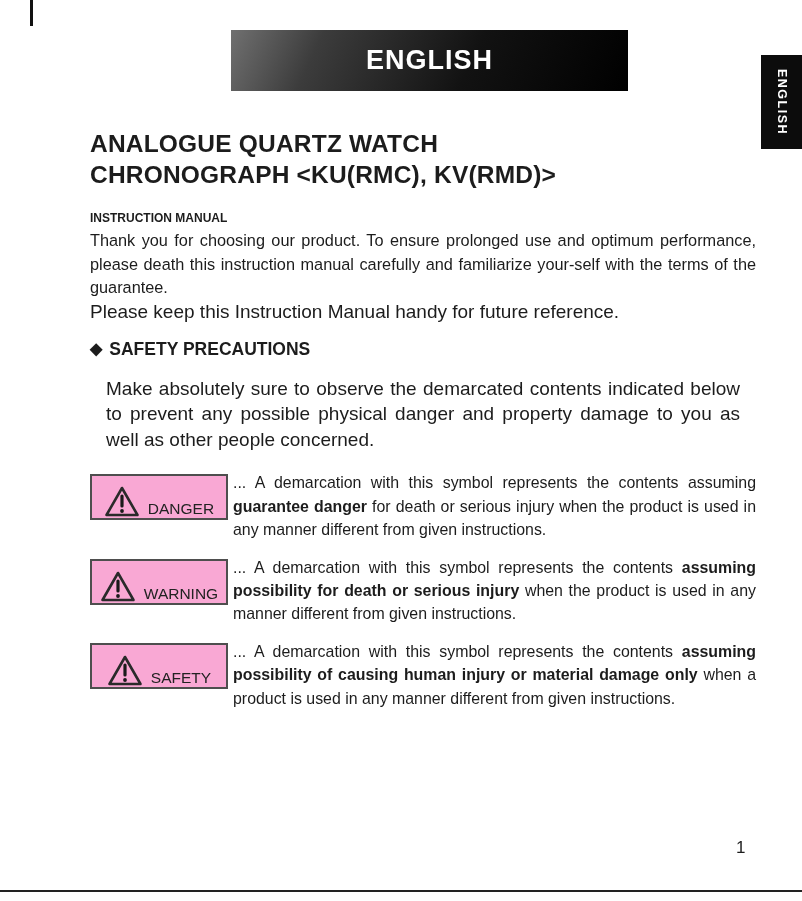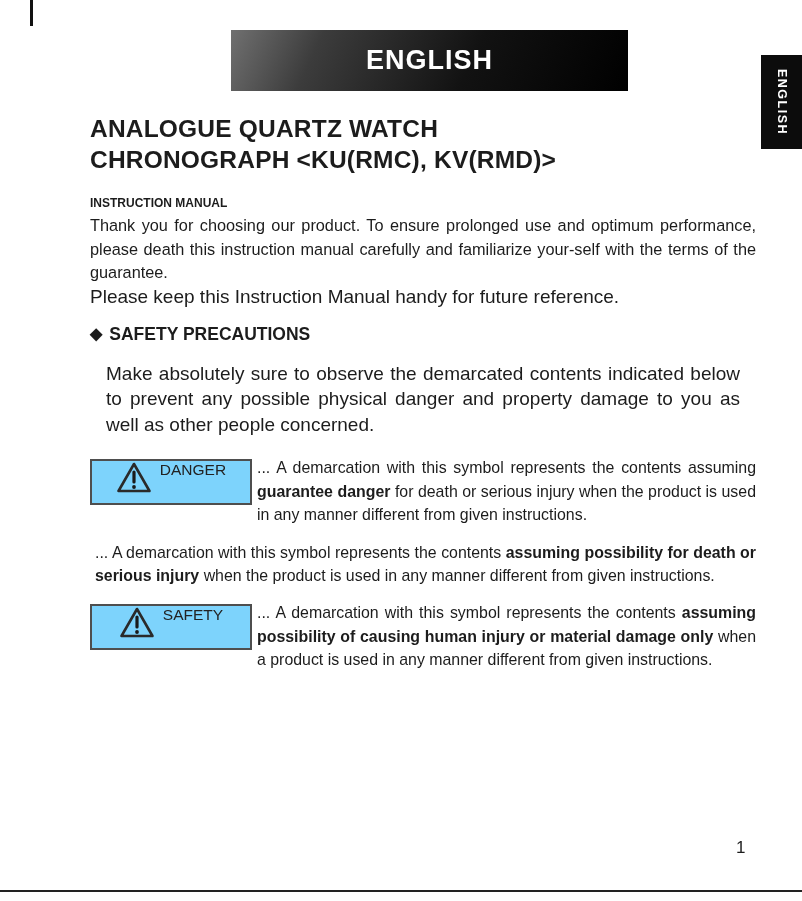--- a/index.html
+++ b/index.html
@@ -46,21 +46,21 @@
   .side-tab-label {
     color: #ffffff;
     font-weight: bold;
     font-size: 12.5px;
     letter-spacing: 1.5px;
     writing-mode: vertical-rl;
   }
 
   .content {
     position: absolute;
-    left: 90px; top: 113px;
+    left: 90px; top: 128px;
     width: 666px;
   }
 
   .title {
     margin: 0 0 17px 0;
     font-size: 24.5px;
     line-height: 31px;
     font-weight: bold;
     letter-spacing: 0.2px;
   }
@@ -104,26 +104,26 @@
   .warnings { margin-top: 19px; }
 
   .warning-row {
     display: flex;
     align-items: flex-start;
     margin-bottom: 14px;
   }
 
   .warning-box {
     flex: none;
-    width: 162px;
+    width: 138px;
     height: 46px;
     border: 2px solid #4e4e4e;
-    background: #7dd3fc;
+    background: #f9a8d4;
     display: flex;
-    align-items: flex-start;
+    align-items: flex-end;
     justify-content: center;
     gap: 8px;
     margin-top: 3px;
   }
   .warning-label {
     font-size: 15.5px;
     color: #222;
   }
 
   .warning-text {
@@ -191,20 +191,28 @@
             <path d="M18 3 L33.5 30 L2.5 30 Z" fill="none" stroke="#2a2a2a" stroke-width="2.6" stroke-linejoin="round"></path>
             <path d="M18 11 L18 21" stroke="#1a1a1a" stroke-width="3.2" stroke-linecap="round"></path>
             <circle cx="18" cy="26" r="1.9" fill="#1a1a1a"></circle>
           </svg>
           <span class="warning-label">DANGER</span>
         </div>
         <p class="warning-text"><span>... A demarcation with this symbol represents the contents assuming </span><b>guarantee danger</b><span> for death or serious injury when the product is used in any manner different from given instructions.</span></p>
       </div>
 
       <div class="warning-row">
+        <div class="warning-box">
+          <svg width="36" height="33" viewBox="0 0 36 33">
+            <path d="M18 3 L33.5 30 L2.5 30 Z" fill="none" stroke="#2a2a2a" stroke-width="2.6" stroke-linejoin="round"></path>
+            <path d="M18 11 L18 21" stroke="#1a1a1a" stroke-width="3.2" stroke-linecap="round"></path>
+            <circle cx="18" cy="26" r="1.9" fill="#1a1a1a"></circle>
+          </svg>
+          <span class="warning-label">WARNING</span>
+        </div>
         <p class="warning-text"><span>... A demarcation with this symbol represents the contents </span><b>assuming possibility for death or serious injury</b><span> when the product is used in any manner different from given instructions.</span></p>
       </div>
 
       <div class="warning-row">
         <div class="warning-box">
           <svg width="36" height="33" viewBox="0 0 36 33">
             <path d="M18 3 L33.5 30 L2.5 30 Z" fill="none" stroke="#2a2a2a" stroke-width="2.6" stroke-linejoin="round"></path>
             <path d="M18 11 L18 21" stroke="#1a1a1a" stroke-width="3.2" stroke-linecap="round"></path>
             <circle cx="18" cy="26" r="1.9" fill="#1a1a1a"></circle>
           </svg>

